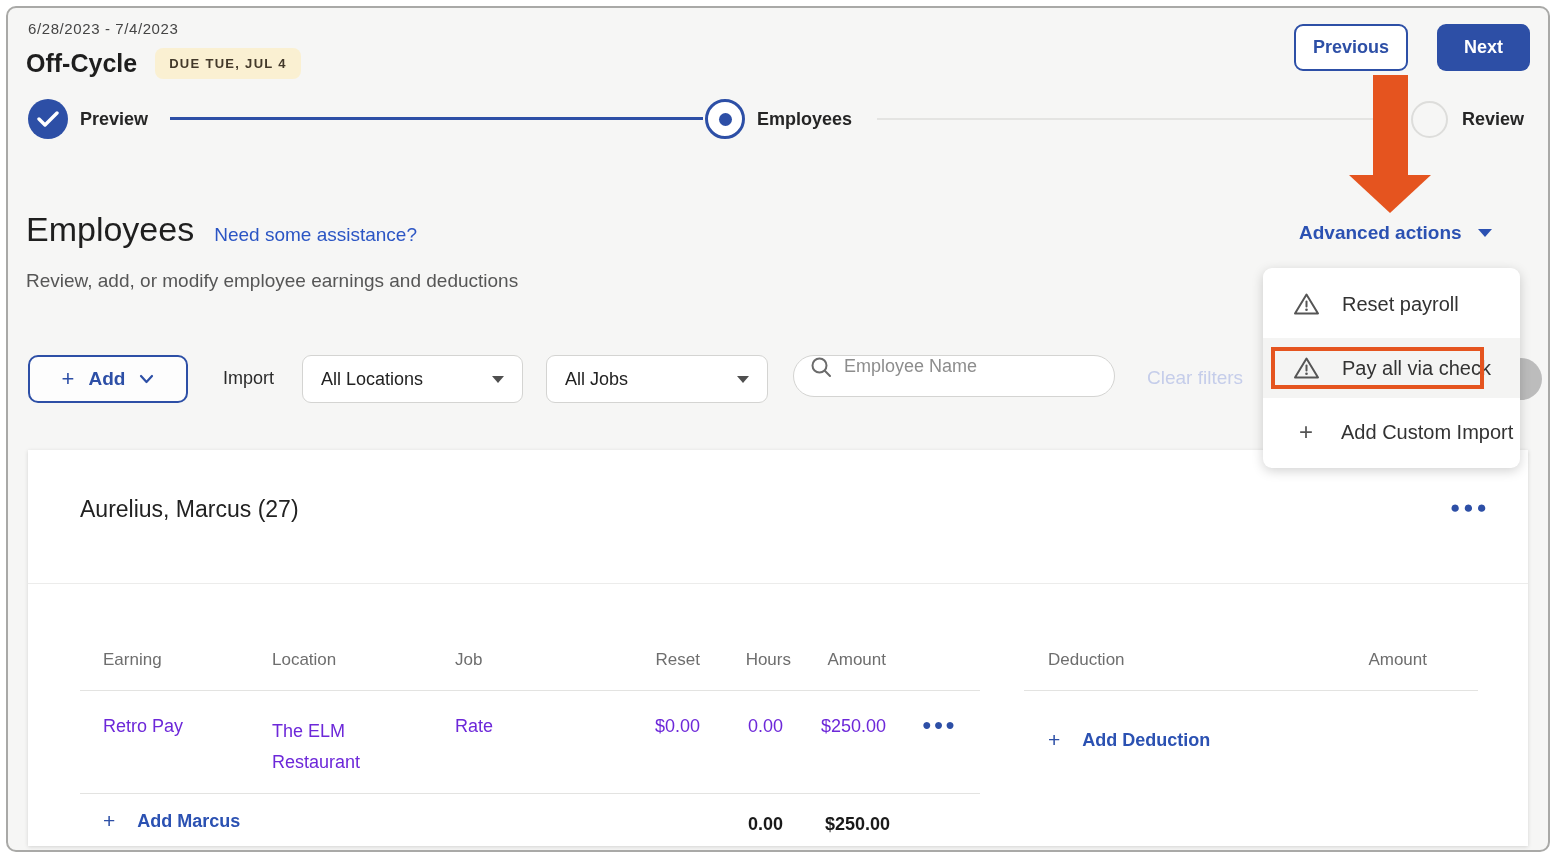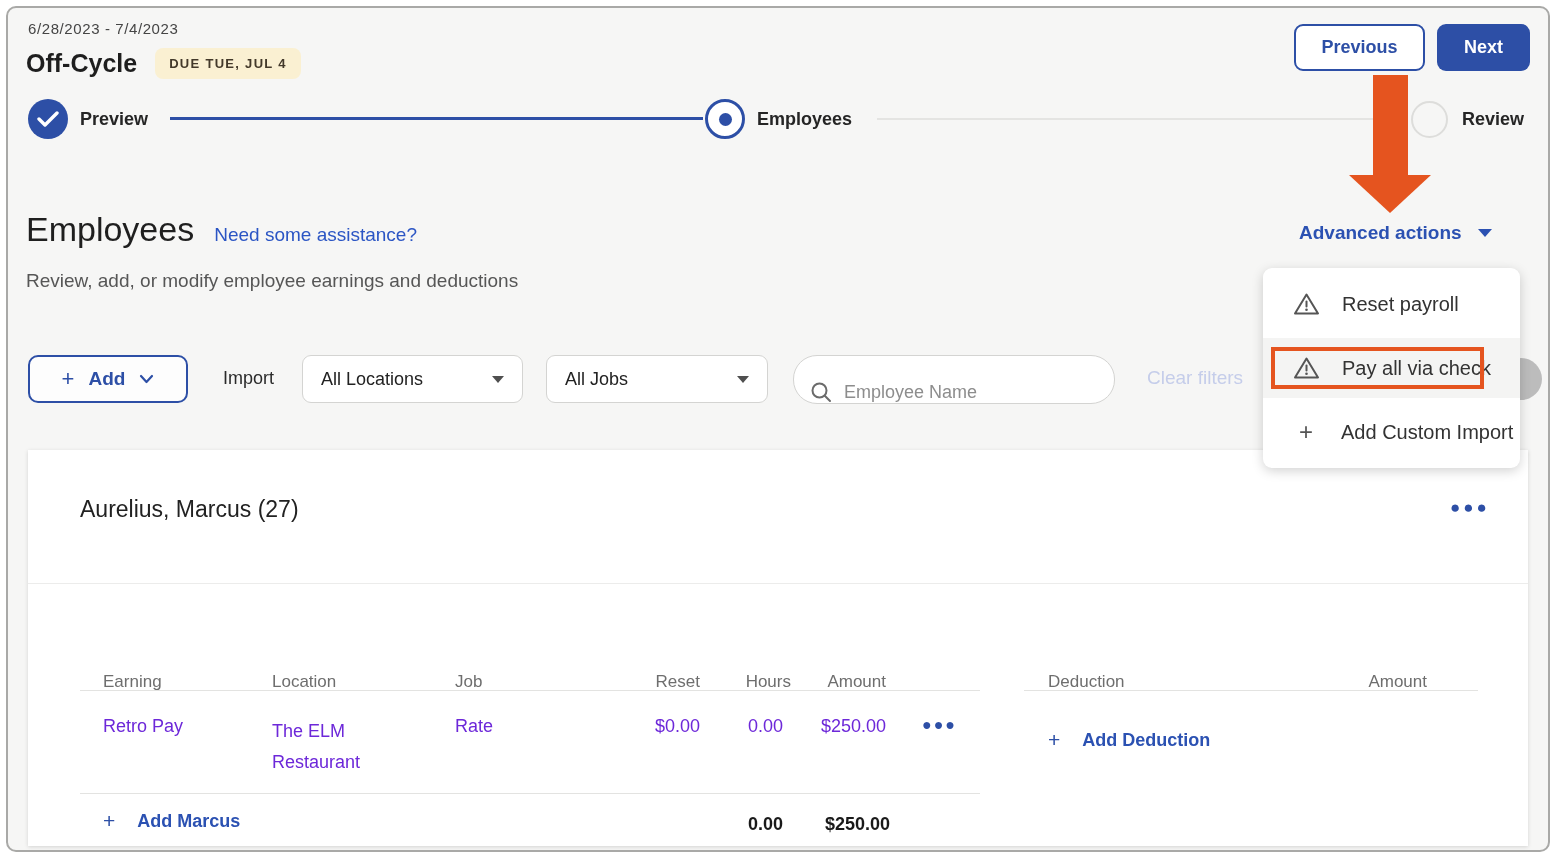--- a/index.html
+++ b/index.html
@@ -7,21 +7,21 @@
   .frame { position:absolute; inset:6px; border:2px solid #a9a9a7; border-radius:10px; background:#f6f6f5; overflow:hidden; }
   .canvas { position:absolute; left:-8px; top:-8px; width:1556px; height:858px; }
 
   .abs { position:absolute; }
 
   
   .date-range { left:28px; top:20px; font-size:15px; color:#454545; letter-spacing:.6px; }
   .title-row { left:26px; top:48px; display:flex; align-items:center; gap:18px; }
   .payroll-title { font-size:25px; font-weight:bold; color:#1e1e1e; }
   .due-badge { background:#faf0d2; color:#43392a; font-size:13px; font-weight:bold; letter-spacing:1.3px; padding:8px 14px; border-radius:8px; }
-  .btn-prev { left:1294px; top:24px; width:131px; height:47px; background:#ffffff; border:2px solid #2d4fa6; border-radius:9px; color:#2d4fa6; font-size:18px; font-weight:bold; display:flex; align-items:center; justify-content:center; cursor:pointer; }
+  .btn-prev { left:1294px; top:24px; width:114px; height:47px; background:#ffffff; border:2px solid #2d4fa6; border-radius:9px; color:#2d4fa6; font-size:18px; font-weight:bold; display:flex; align-items:center; justify-content:center; cursor:pointer; }
   .btn-next { left:1437px; top:24px; width:93px; height:47px; background:#2d4fa6; border:none; border-radius:9px; color:#ffffff; font-size:18px; font-weight:bold; display:flex; align-items:center; justify-content:center; cursor:pointer; }
 
   
   .step-circle { border-radius:50%; display:flex; align-items:center; justify-content:center; }
   .step-complete { left:28px; top:99px; width:40px; height:40px; background:#2d4fa6; }
   .step-current { left:705px; top:99px; width:40px; height:40px; background:#ffffff; border:3px solid #2d4fa6; }
   .step-dot { width:13px; height:13px; border-radius:50%; background:#2d4fa6; }
   .step-upcoming { left:1411px; top:101px; width:37px; height:37px; border:2px solid #dddddb; background:transparent; }
   .step-label { font-size:18px; font-weight:bold; color:#252525; top:109px; }
   .lbl-preview { left:80px; }
@@ -46,42 +46,42 @@
 
   
   .add-btn { left:28px; top:355px; width:160px; height:48px; border:2px solid #2d4fa6; border-radius:10px; background:#fdfdfd; display:flex; align-items:center; justify-content:center; gap:14px; color:#2d4fa6; cursor:pointer; }
   .add-plus { font-size:22px; font-weight:400; }
   .add-label { font-size:19px; font-weight:bold; }
   .filters-label { left:223px; top:368px; font-size:18px; color:#2b2b2b; }
   .select { top:355px; height:48px; background:#ffffff; border:1px solid #d4d4d2; border-radius:9px; display:flex; align-items:center; justify-content:space-between; padding:0 18px; font-size:18px; color:#222222; cursor:pointer; }
   .sel-locations { left:302px; width:221px; }
   .sel-jobs { left:546px; width:222px; }
   .sel-caret { width:0; height:0; border-left:6px solid transparent; border-right:6px solid transparent; border-top:7px solid #4f4f4f; }
-  .search-box { left:793px; top:355px; width:322px; height:49px; background:#ffffff; border:1px solid #d4d4d2; border-radius:24px; display:flex; align-items:flex-end; padding:0 16px; gap:12px; }
+  .search-box { left:793px; top:355px; width:322px; height:42px; background:#ffffff; border:1px solid #d4d4d2; border-radius:24px; display:flex; align-items:flex-start; padding:0 16px; gap:12px; }
   .search-box input { border:none; outline:none; font-size:18px; color:#333; width:230px; font-family:"Liberation Sans", sans-serif; background:transparent; }
   .search-box input::placeholder { color:#8d8d8d; }
   .clear-filters { left:1147px; top:367px; font-size:19px; color:#c5cdea; cursor:pointer; }
   .scroll-circle { left:1500px; top:358px; width:42px; height:42px; border-radius:50%; background:#bcbcbc; z-index:2; }
 
   
   .menu { left:1263px; top:268px; width:257px; height:200px; background:#ffffff; border-radius:9px; box-shadow:0 3px 12px rgba(0,0,0,.18); z-index:10; }
   .menu-item { position:absolute; left:0; width:100%; height:60px; display:flex; align-items:center; padding-left:30px; gap:22px; font-size:20px; color:#333333; cursor:pointer; }
   .mi-0 { top:6px; }
   .mi-1 { top:70px; background:#f4f4f3; }
   .mi-2 { top:134px; }
   .mi-plus { font-size:24px; color:#555; width:26px; text-align:center; }
   .annot-box { position:absolute; left:8px; top:79px; width:213px; height:42px; border:4px solid #e5541f; z-index:11; pointer-events:none; }
 
   
   .card { left:28px; top:450px; width:1500px; height:396px; background:#ffffff; box-shadow:0 1px 4px rgba(0,0,0,.14); }
   .emp-name { left:80px; top:496px; font-size:23px; color:#222222; }
   .emp-menu { left:1450px; top:498px; font-size:17px; color:#2d4fa6; font-weight:bold; letter-spacing:3px; cursor:pointer; }
   .card-divider { left:28px; top:583px; width:1500px; height:1px; background:#ececeb; }
 
-  .th { top:672px; font-size:17px; color:#6e6e6e; }
+  .th { top:650px; font-size:17px; color:#6e6e6e; }
   .cell { font-size:18px; color:#6d28d9; }
   .r { text-align:right; }
   .divider { height:1px; background:#e3e3e1; }
   .div-earn-top { left:80px; top:690px; width:900px; }
   .div-earn-bot { left:80px; top:793px; width:900px; }
   .div-ded-top { left:1024px; top:690px; width:454px; }
 
   .row-ellipsis { left:922px; top:716px; font-size:16px; color:#2d4fa6; font-weight:bold; letter-spacing:2px; cursor:pointer; }
 
   .add-link { display:flex; gap:22px; align-items:center; cursor:pointer; }

